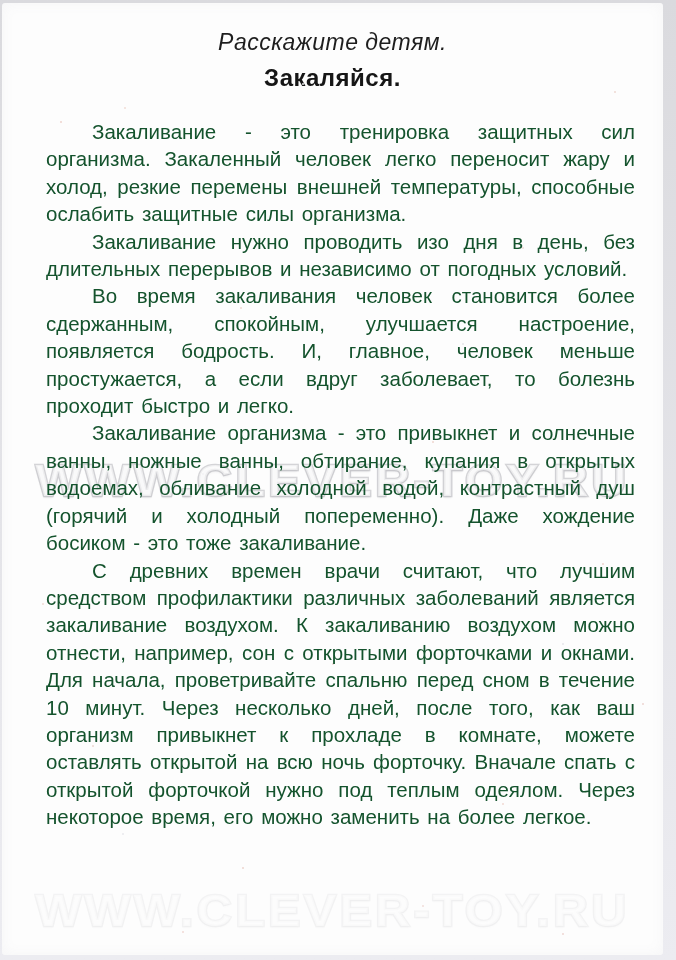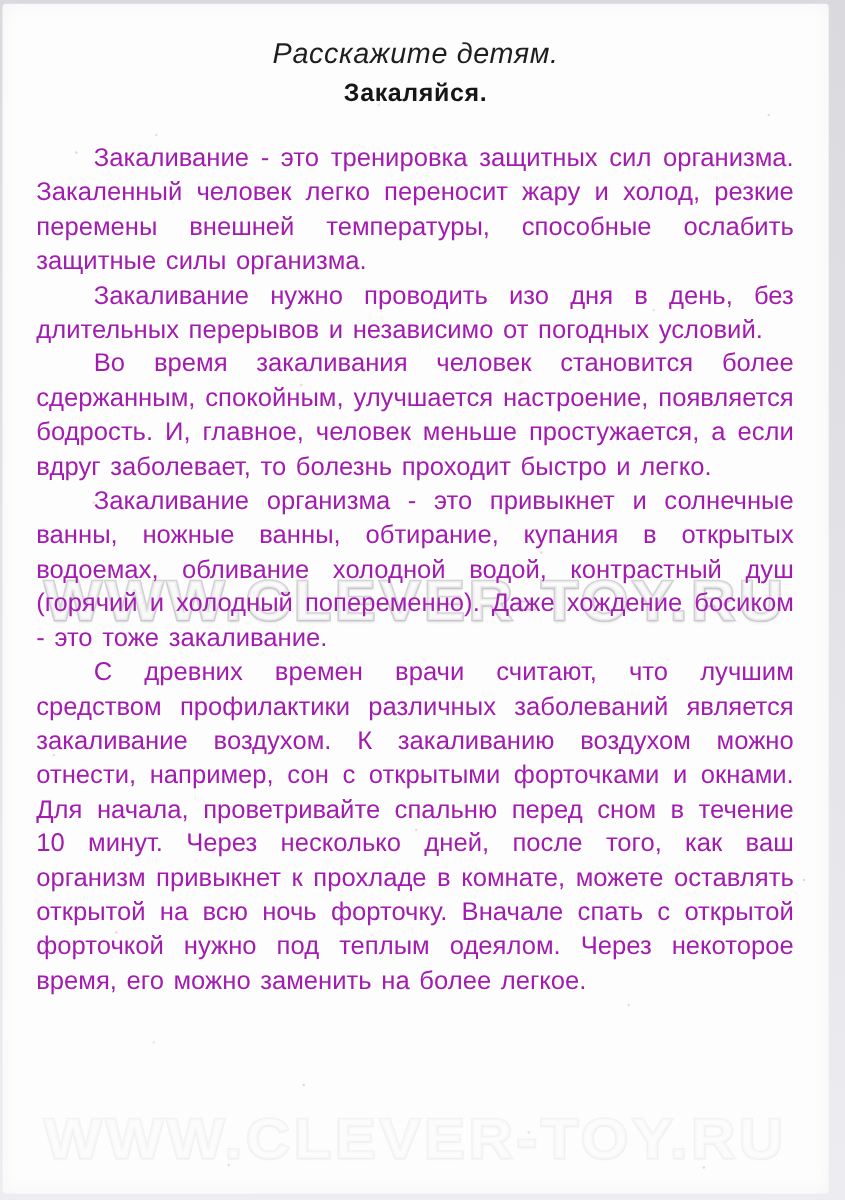--- a/index.html
+++ b/index.html
@@ -42,29 +42,29 @@
     font-style: italic;
     font-weight: 400;
     font-size: 23px;
     letter-spacing: 0.5px;
     color: #1e1e1e;
   }
   .title-bold {
     margin: 8px 0 0 0;
     text-align: center;
     font-weight: 700;
-    font-size: 20px;
+    font-size: 24px;
     letter-spacing: 0.5px;
     color: #161616;
   }
   .body-text {
     position: relative;
     z-index: 2;
-    margin: 26px 28px 0 27px;
-    color: #a21caf;
+    margin: 26px 28px 0 44px;
+    color: #14532d;
     font-size: 20.5px;
     line-height: 27.4px;
     text-align: justify;
     word-spacing: 2px;
   }
   .body-text p {
     margin: 0;
     text-indent: 46px;
   }
   .watermark {

